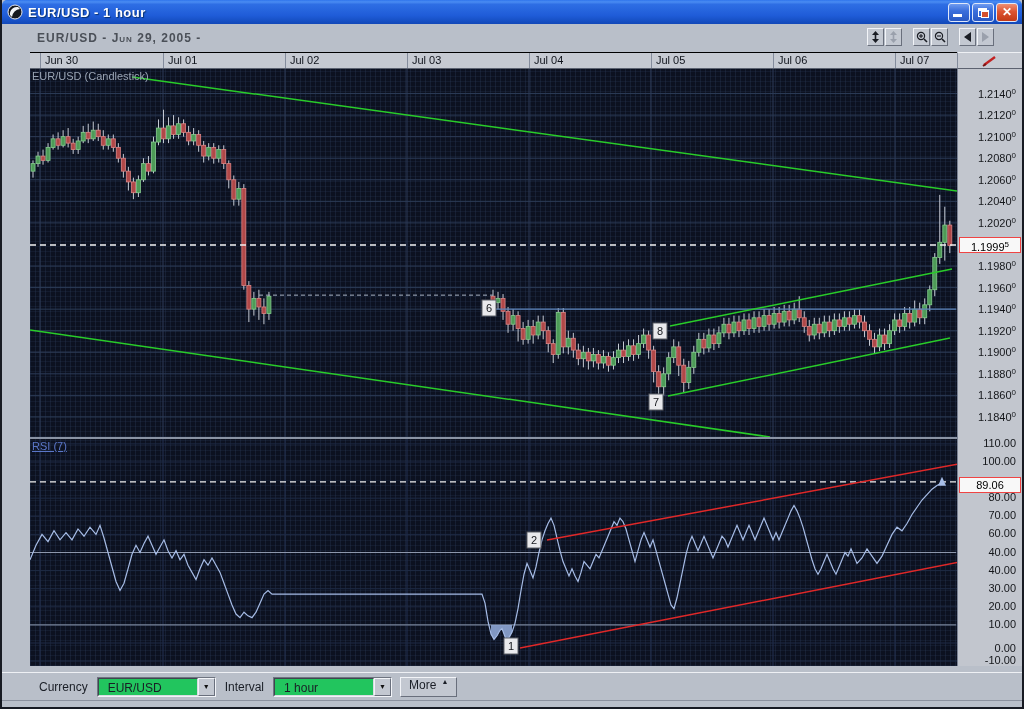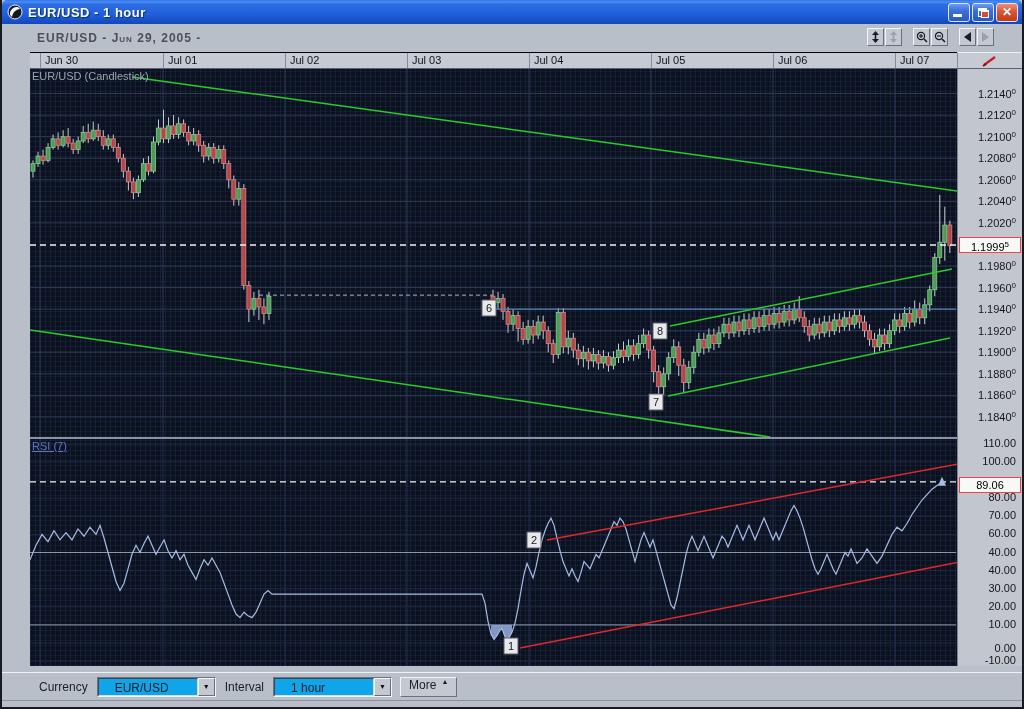--- a/index.html
+++ b/index.html
@@ -58,21 +58,21 @@
   .panel-label{position:absolute;font-size:11px;pointer-events:none;}
   .panel-label.main{left:2px;top:18px;color:#9aa4b4;}
   .panel-label.rsi{left:2px;top:388px;color:#5a76c8;text-decoration:underline;}
   #chartSvg{position:absolute;left:0;top:0;width:992px;height:614px;pointer-events:none;}
   
   .toolbar{position:absolute;left:0;top:672px;width:100%;height:28px;background:#b9bfc9;
     border-top:1px solid #eef0f4;display:flex;align-items:center;font-size:12px;color:#1a1e26;}
   .toolbar .lbl{margin-left:9px;}
   .toolbar .lbl.first{margin-left:37px;}
   .combo{display:flex;margin-left:9px;height:20px;border:1px solid;border-color:#6e7480 #f2f4f8 #f2f4f8 #6e7480;cursor:pointer;}
-  .combo .val{width:100px;background:#0ea5e9;font-size:12px;padding:2px 0 0 16px;border:1px solid;border-color:#40454f #d8dce2 #d8dce2 #40454f;}
+  .combo .val{width:100px;background:#22c55e;font-size:12px;padding:2px 0 0 9px;border:1px solid;border-color:#40454f #d8dce2 #d8dce2 #40454f;}
   .combo .drop{width:17px;background:#c3c8d1;border:1px solid;border-color:#f2f4f8 #696f7c #696f7c #f2f4f8;
     display:flex;align-items:center;justify-content:center;font-size:7px;color:#111;}
   .more-btn{margin-left:8px;height:20px;padding:0 8px;background:#c3c8d1;border:1px solid;
     border-color:#f2f4f8 #696f7c #696f7c #f2f4f8;font-size:12px;color:#1a1e26;cursor:pointer;
     display:flex;align-items:flex-start;gap:5px;}
   .more-btn .arr{font-size:7px;}
   .status-strip{position:absolute;left:0;top:700px;width:100%;height:9px;background:#b9bfc9;border-top:1px solid #8b919e;}
 </style>
 </head>
 <body>

